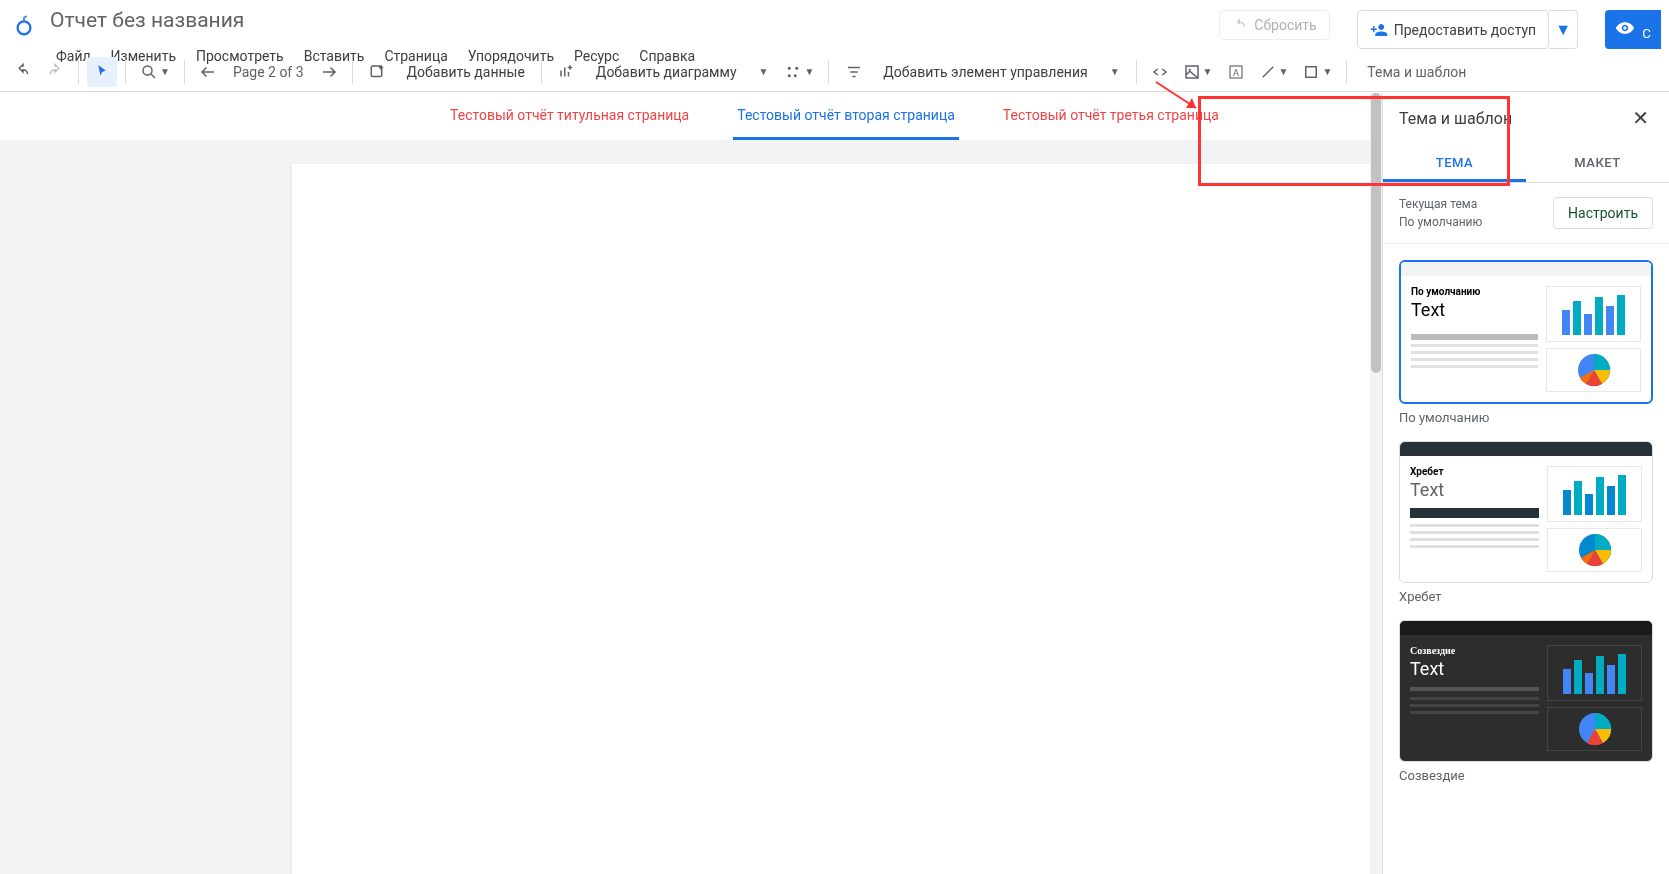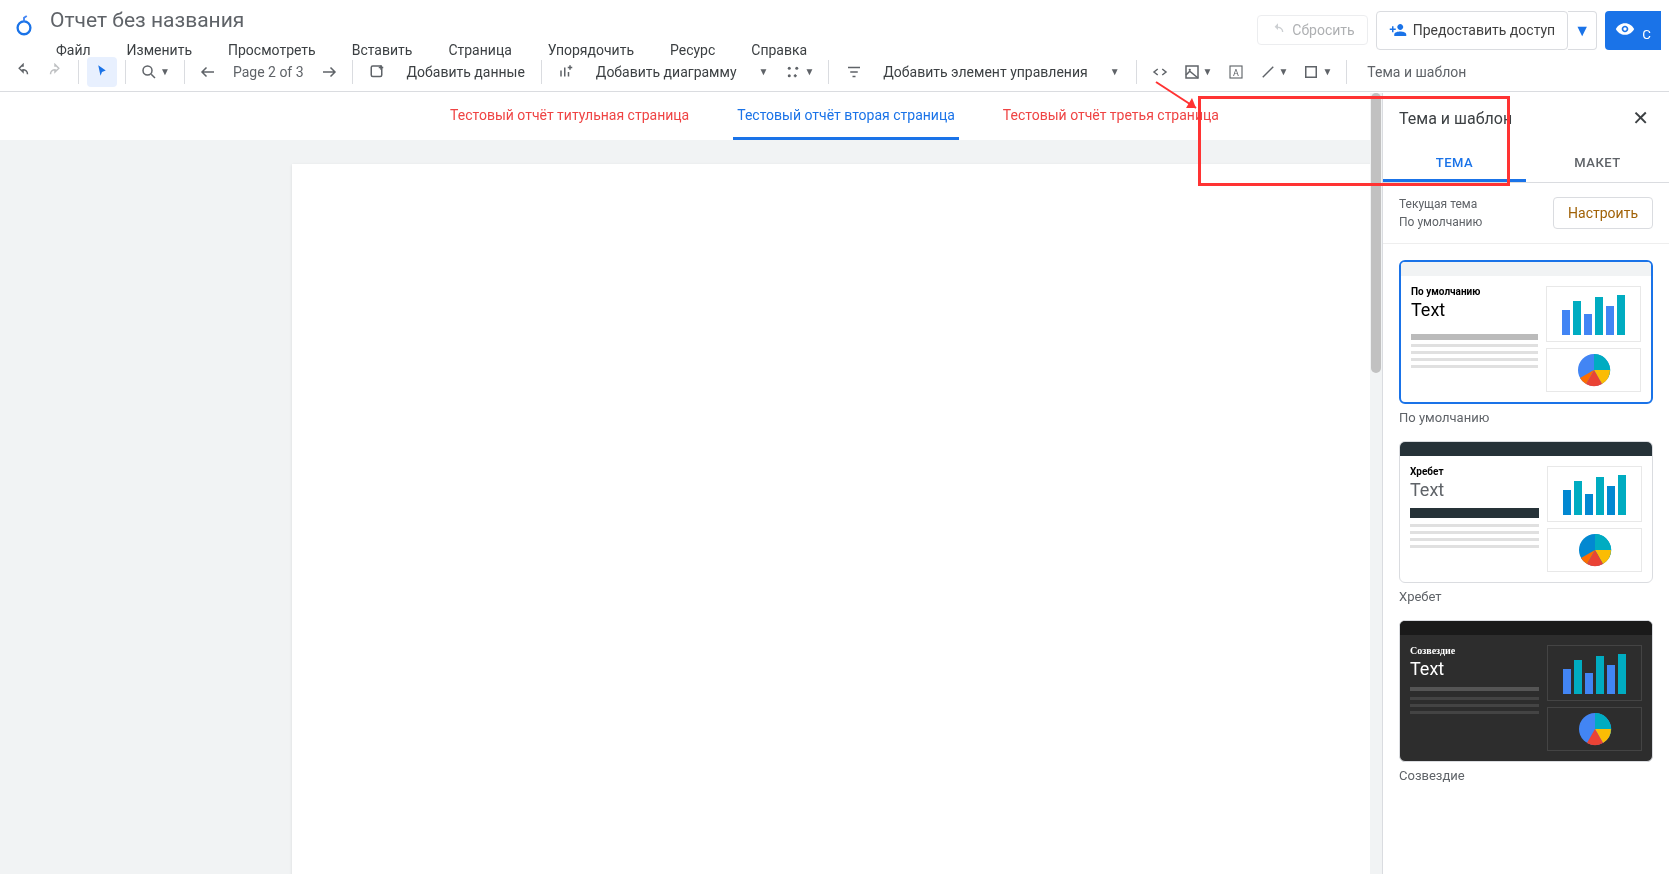--- a/index.html
+++ b/index.html
@@ -2,23 +2,23 @@
 <html><head>
 <meta charset="utf-8">
 <style>
 *{box-sizing:border-box;margin:0;padding:0;font-family:Roboto,Arial,sans-serif}
 body{background:#fff;overflow:hidden;width:1669px;height:874px;position:relative}
 .header{display:flex;align-items:flex-start;padding:6px 8px 0;height:52px}
 .logo{width:32px;height:32px;display:flex;align-items:center;justify-content:center;margin-top:4px;margin-right:6px}
 .logo svg{width:22px;height:22px}
 .title-area{flex:1}
 .title{font-size:21px;color:#5f6368;padding:2px 4px}
-.menubar{display:flex;gap:16px;margin-top:4px}
+.menubar{display:flex;gap:0;margin-top:10px}
 .menubar span{font-size:14px;color:#3c4043;padding:4px 10px;cursor:pointer}
-.header-right{display:flex;align-items:center;gap:8px;padding-right:0;height:40px;margin-top:4px}
+.header-right{display:flex;align-items:flex-start;gap:27px;padding-right:0;height:40px;margin-top:4px}
 .btn{display:flex;align-items:center;gap:6px;border:1px solid #dadce0;border-radius:4px;padding:6px 12px;font-size:14px;cursor:pointer;background:#fff;color:#5f6368}
 .btn-share{color:#404040}
 .btn-view{background:#1a73e8;color:#fff;border:none;border-radius:4px 0 0 4px;padding:8px 10px}
 .split-arrow{border:1px solid #dadce0;border-left:none;border-radius:0 4px 4px 0;padding:9px 6px;color:#1a73e8;cursor:pointer}
 .toolbar{height:40px;border-bottom:1px solid #dadce0;display:flex;align-items:center;padding:0 8px;gap:2px}
 .tbtn{padding:6px;border-radius:4px;cursor:pointer;display:flex;align-items:center;justify-content:center;color:#5f6368;min-width:30px;height:30px}
 .tbtn.active{background:#e8f0fe;color:#1a73e8}
 .tbtn svg{width:18px;height:18px}
 .tbtn-text{display:flex;align-items:center;gap:20px;padding:6px 8px;font-size:14px;color:#3c4043;cursor:pointer}
 .sep{width:1px;height:24px;background:#dadce0;margin:0 6px}
@@ -32,21 +32,21 @@
 .canvas{width:1085px;height:900px;background:#fff;box-shadow:0 1px 3px rgba(0,0,0,0.1)}
 .side-panel{position:absolute;right:0;top:93px;bottom:0;width:287px;background:#fff;border-left:1px solid #dadce0;z-index:5}
 .panel-header{display:flex;align-items:center;justify-content:space-between;padding:14px 16px;height:50px}
 .panel-title{font-size:16px;color:#3c4043}
 .close-btn{cursor:pointer;font-size:20px;color:#3c4043;padding:4px}
 .panel-tabs{display:flex;height:40px;border-bottom:1px solid #dadce0}
 .panel-tab{flex:1;text-align:center;font-size:13px;font-weight:500;padding:12px 0;cursor:pointer;color:#5f6368;letter-spacing:0.5px}
 .panel-tab.active{color:#1a73e8;border-bottom:3px solid #1a73e8}
 .current-theme{padding:12px 16px;display:flex;justify-content:space-between;align-items:center;border-bottom:1px solid #eee}
 .ct-labels{font-size:12px;color:#5f6368;line-height:1.5}
-.configure-btn{border:1px solid #dadce0;border-radius:4px;padding:7px 14px;font-size:14px;color:#a16207;cursor:pointer;background:#fff}
+.configure-btn{border:1px solid #dadce0;border-radius:4px;padding:7px 14px;font-size:14px;color:#14532d;cursor:pointer;background:#fff}
 .theme-list{padding:16px;overflow-y:auto;height:calc(100% - 160px)}
 .theme-card{border:1px solid #dadce0;border-radius:6px;margin-bottom:6px;overflow:hidden;cursor:pointer;background:#fff}
 .theme-card.selected{border:2px solid #1a73e8}
 .theme-preview{height:140px;position:relative}
 .theme-name{font-size:13px;color:#5f6368;margin-bottom:16px}
 .tp-header{height:14px;background:#f1f3f4}
 .tp-body{display:flex;padding:10px;gap:8px;height:calc(100% - 14px)}
 .tp-left{flex:1}
 .tp-title{font-size:10px;font-weight:bold;margin-bottom:2px}
 .tp-text{font-size:18px;margin-bottom:8px}

